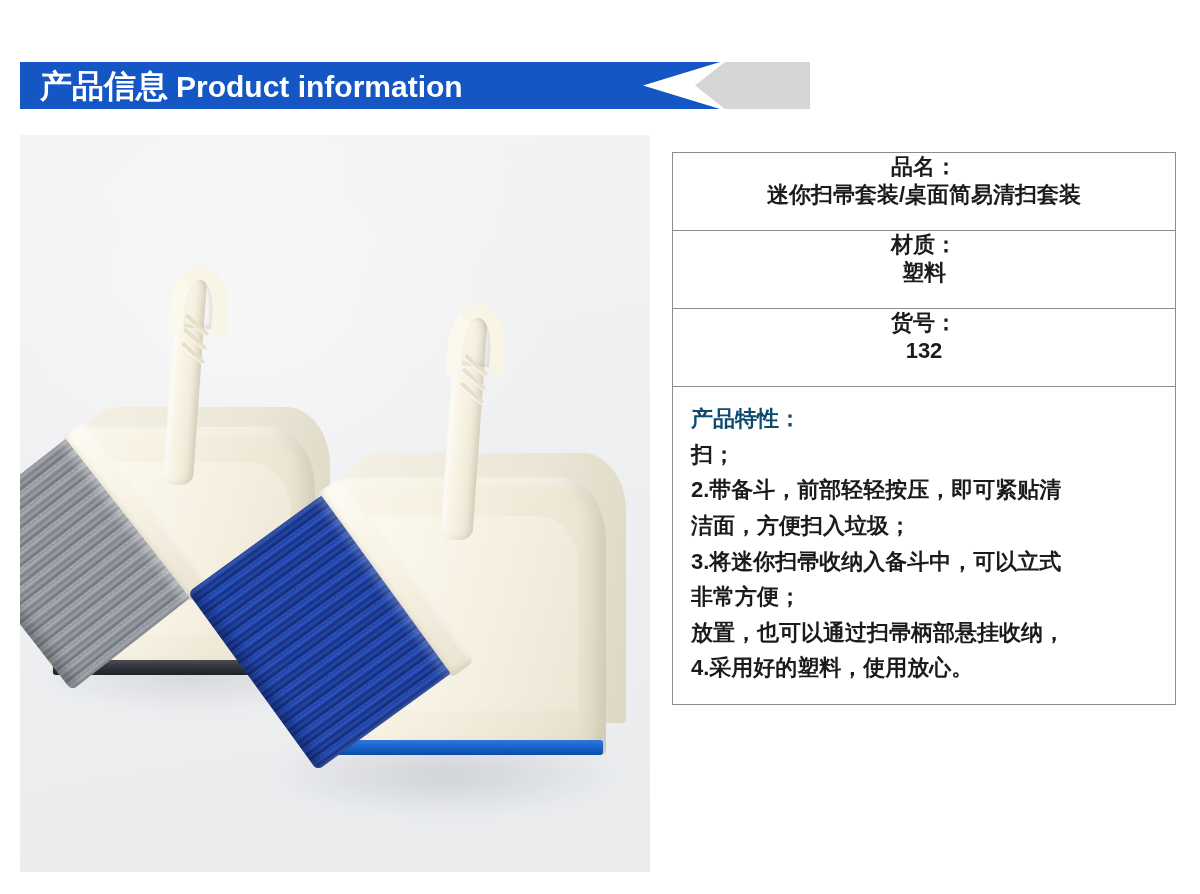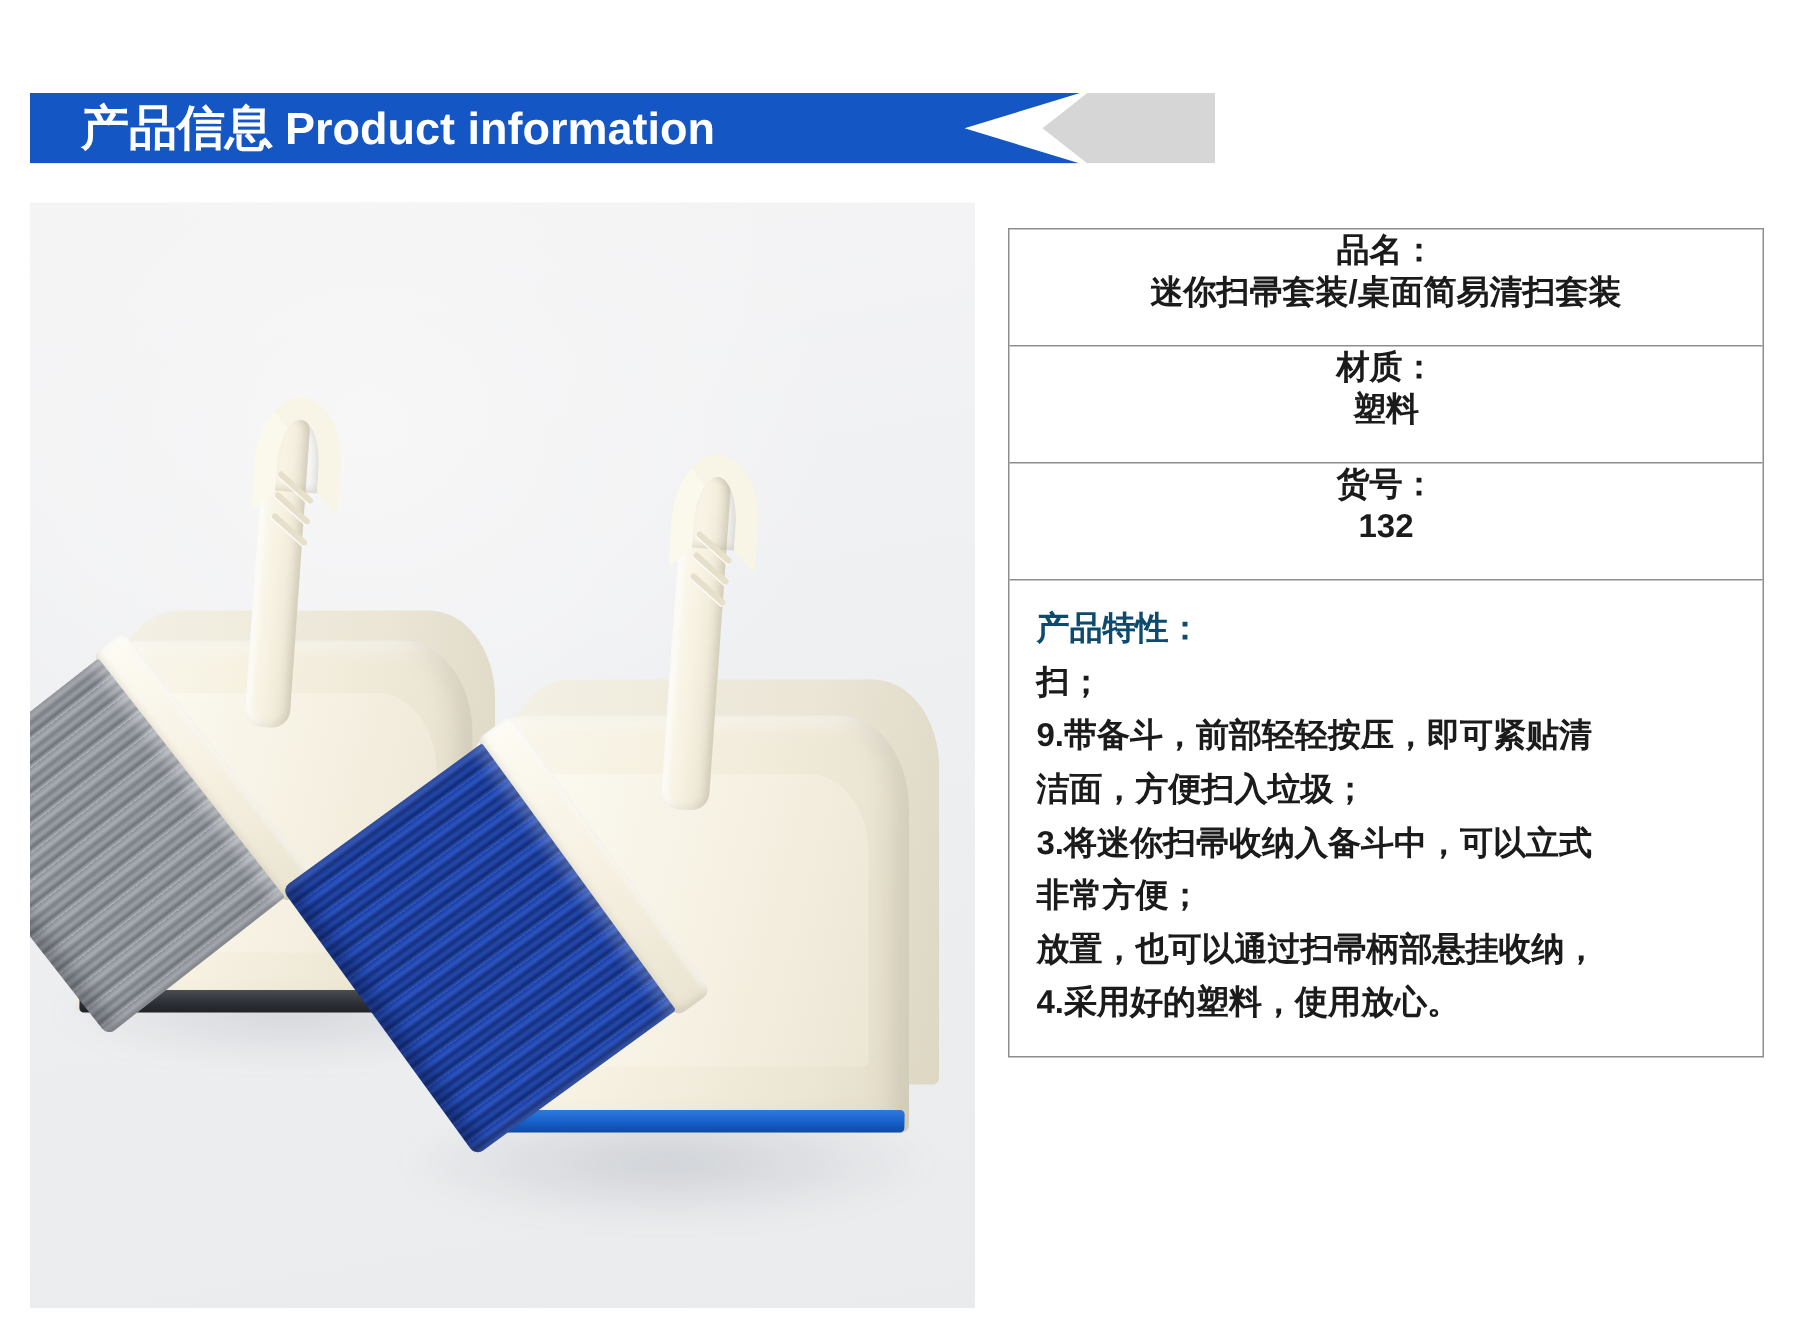--- a/index.html
+++ b/index.html
@@ -39,21 +39,21 @@
     background: #1456c4;
     clip-path: polygon(0% 0%, 100% 0%, 89% 50%, 100% 100%, 0% 100%);
     display: flex;
     align-items: center;
   }
   .banner-text {
     color: #ffffff;
     font-size: 31px;
     font-weight: bold;
     letter-spacing: 0px;
-    padding-left: 34px;
+    padding-left: 20px;
     white-space: nowrap;
     line-height: 1;
   }
   .banner-text .cn { font-size: 32px; }
   .banner-text .en { font-size: 30px; margin-left: 8px; }
 
   
   .photo {
     position: absolute;
     left: 20px;
@@ -292,20 +292,20 @@
 
   <div class="spec-row">
     <span class="spec-text">货号：</span>
     <span class="spec-text">132</span>
   </div>
 
 
   <div class="spec-row features">
     <div class="feat-title">产品特性：</div>
     <div class="feat-line">扫；</div>
-    <div class="feat-line">9.带备斗，前部轻轻按压，即可紧贴清</div>
+    <div class="feat-line">2.带备斗，前部轻轻按压，即可紧贴清</div>
     <div class="feat-line">洁面，方便扫入垃圾；</div>
     <div class="feat-line">3.将迷你扫帚收纳入备斗中，可以立式</div>
     <div class="feat-line">非常方便；</div>
     <div class="feat-line">放置，也可以通过扫帚柄部悬挂收纳，</div>
     <div class="feat-line">4.采用好的塑料，使用放心。</div>
   </div>
 </div>
 
 </body></html>

